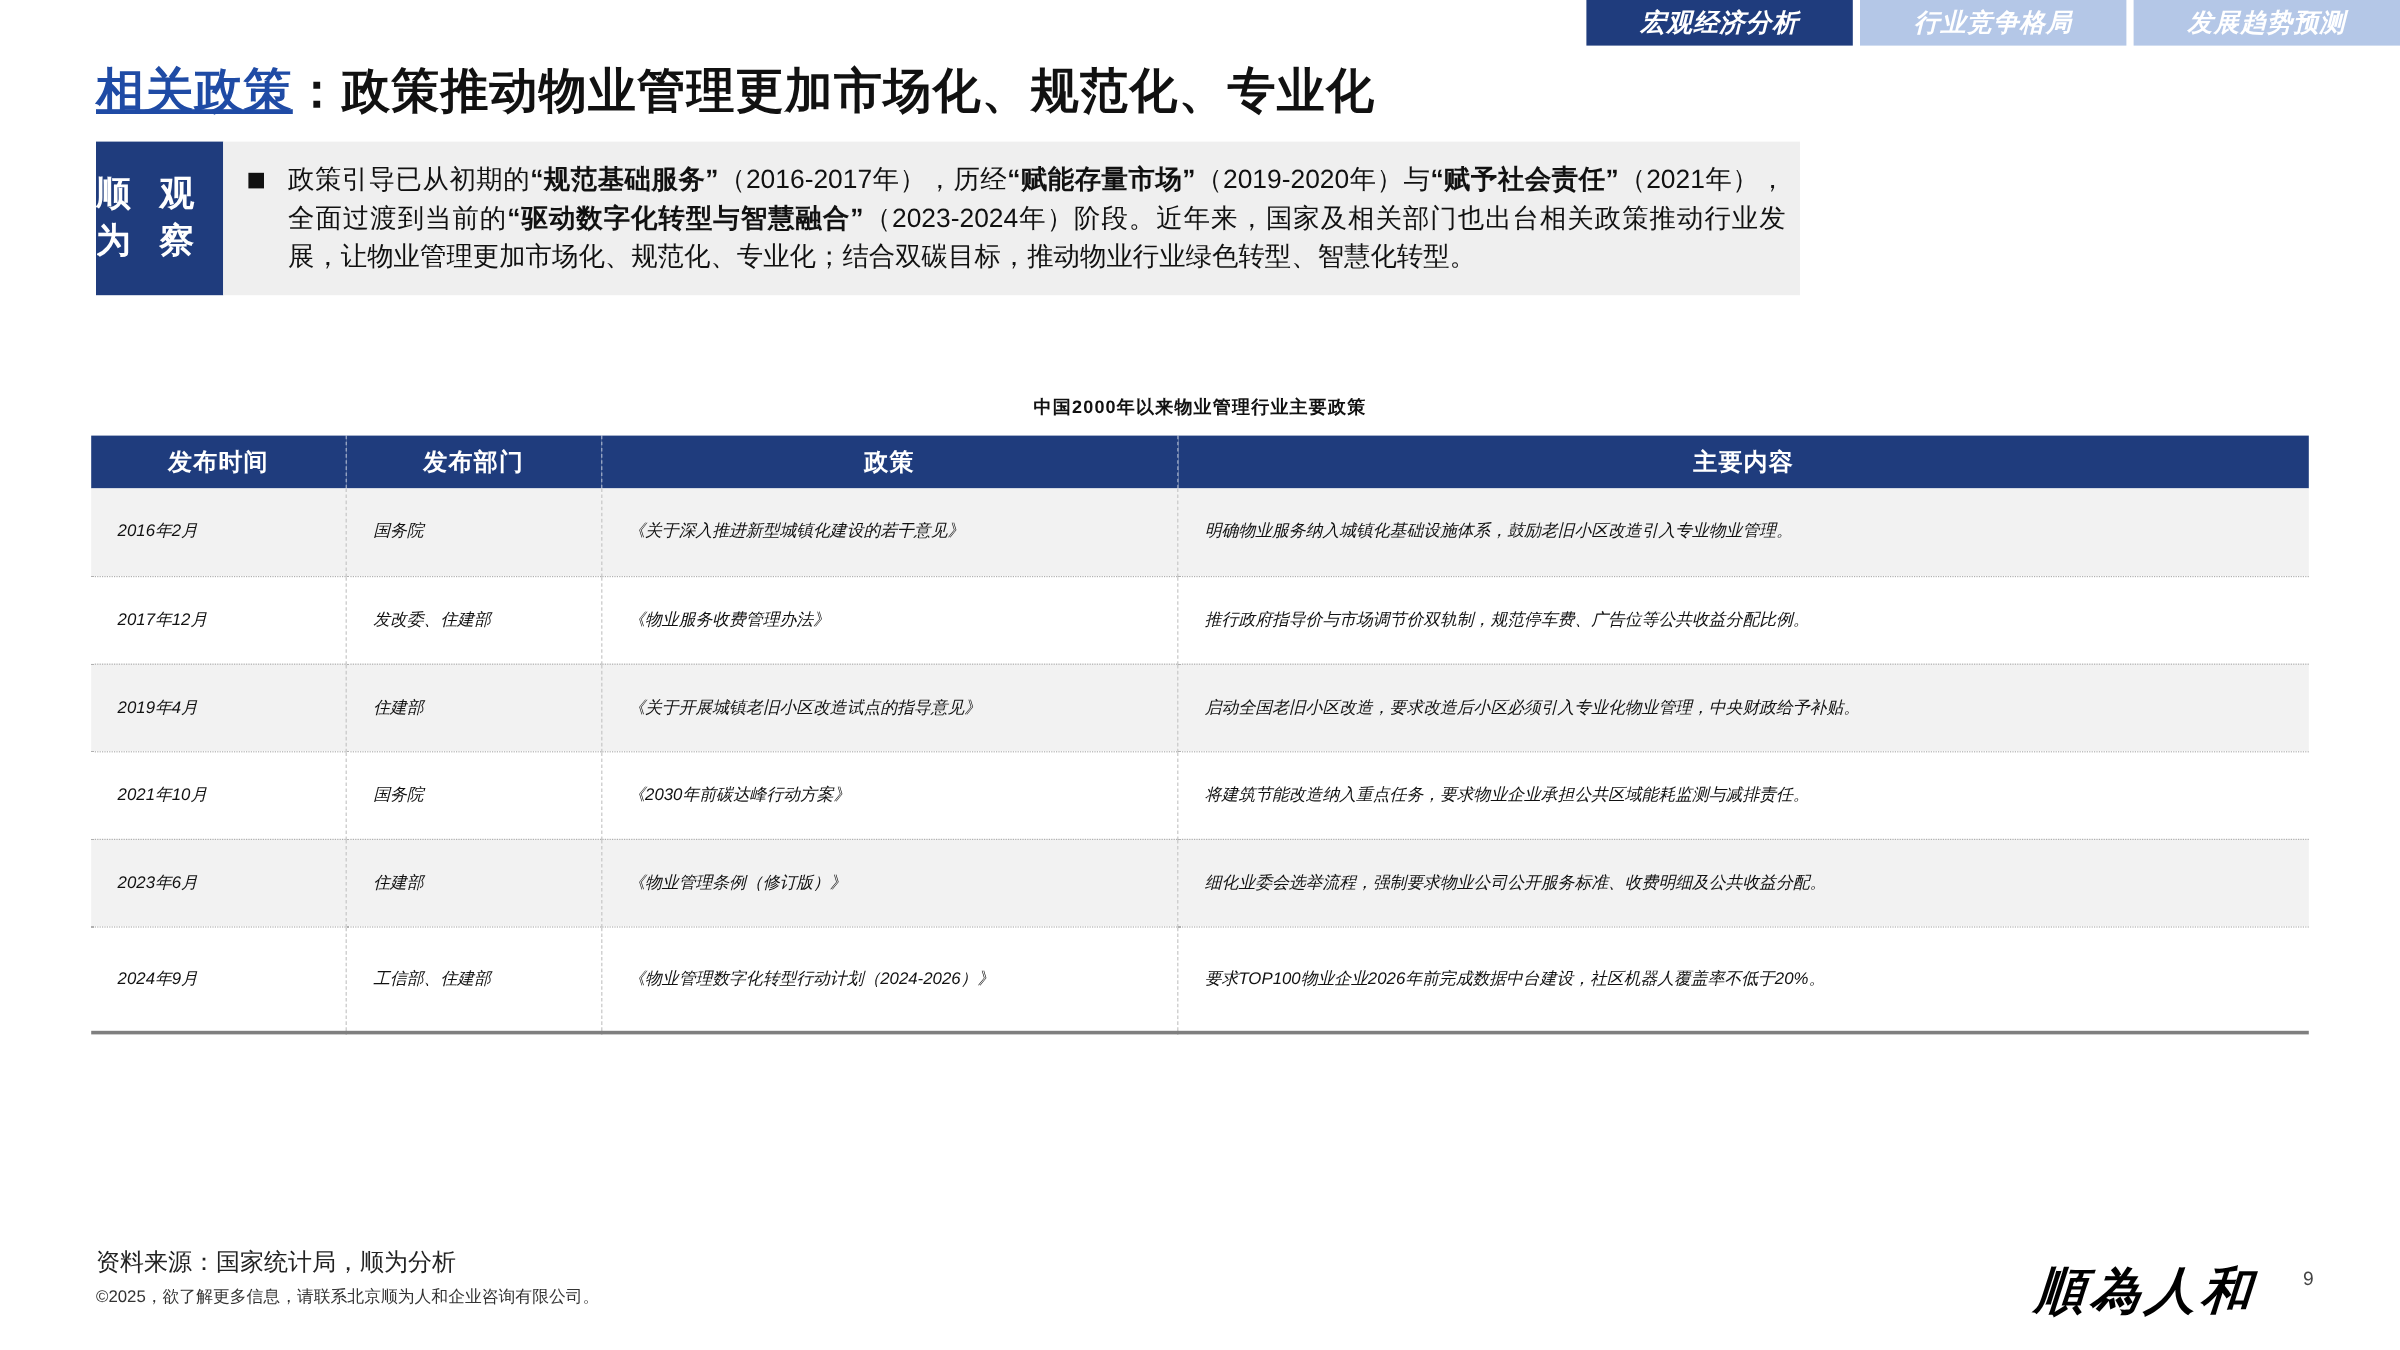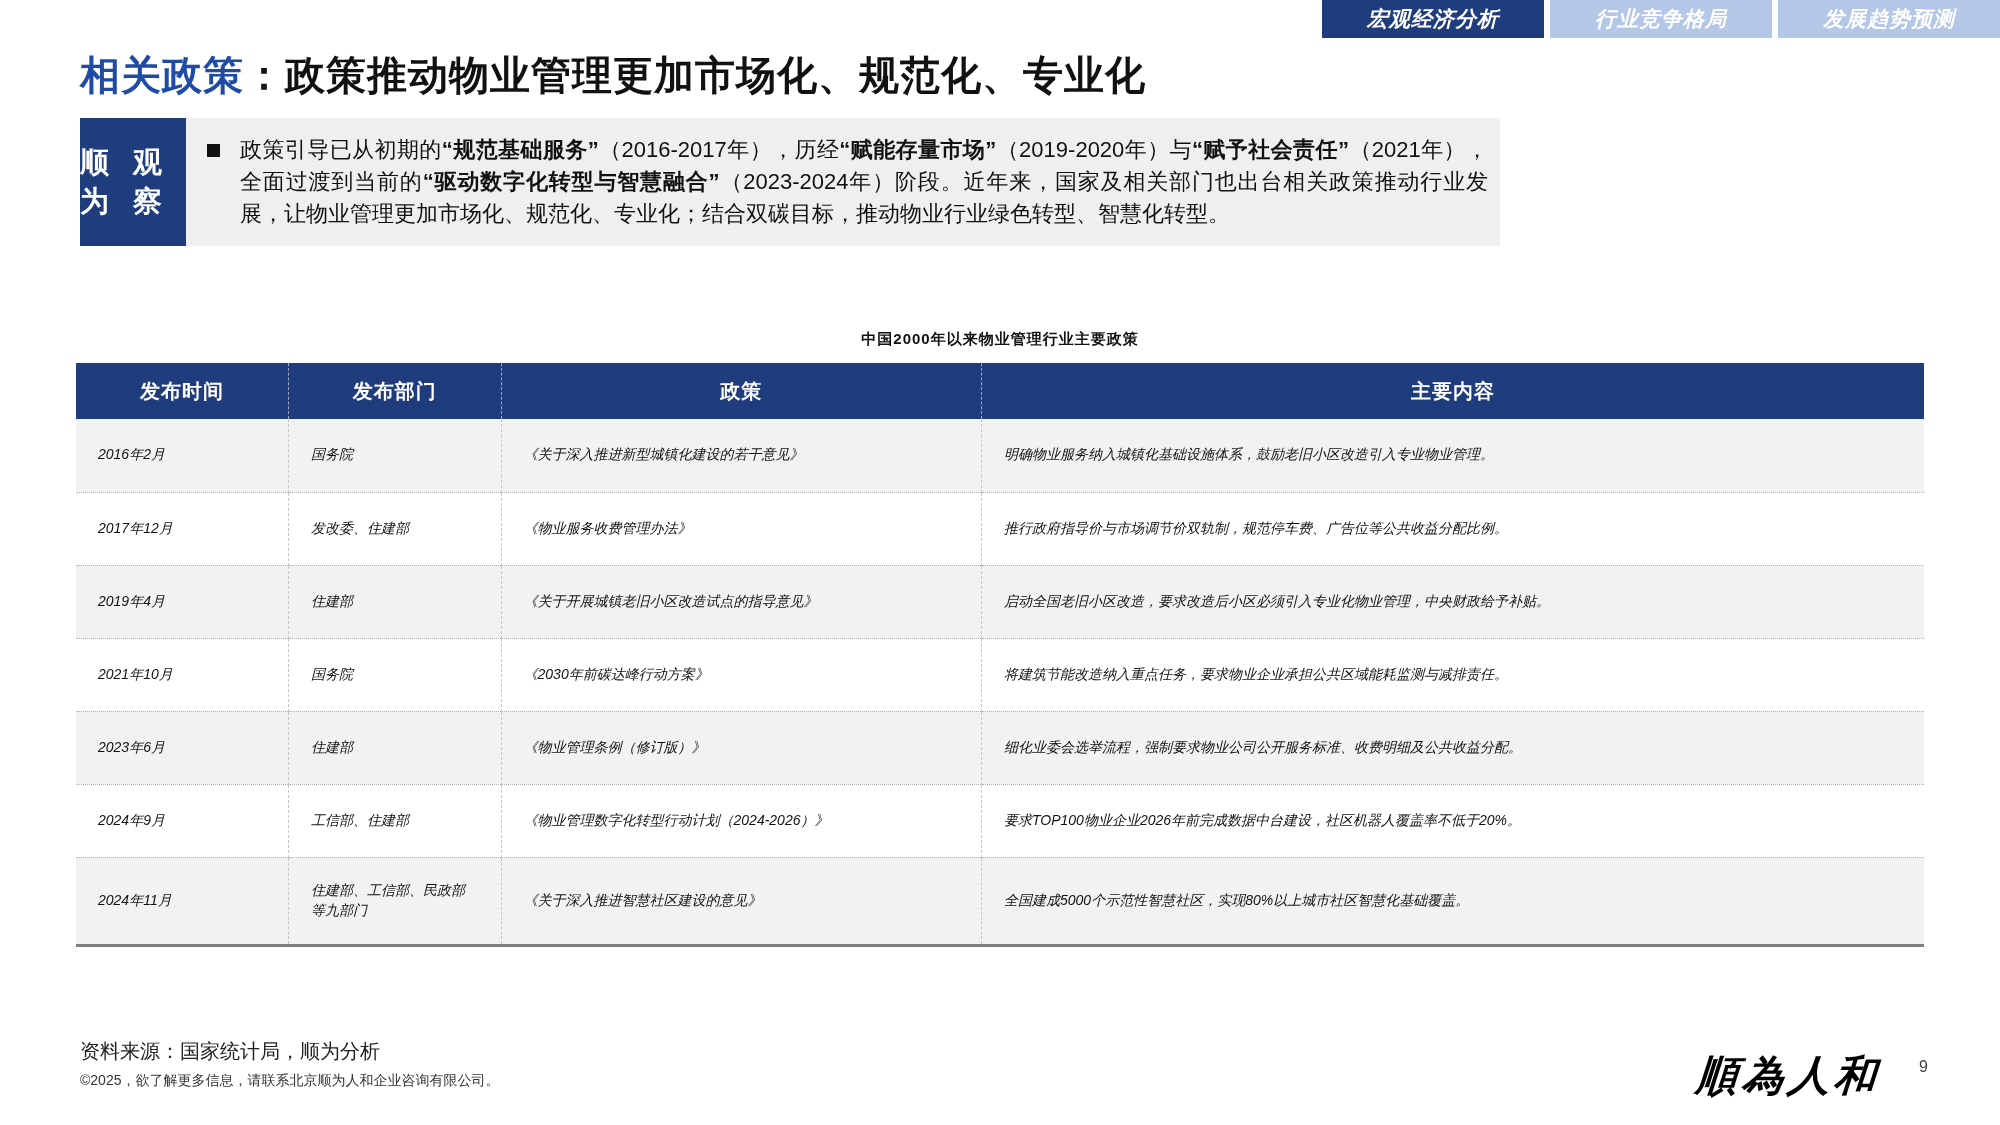--- a/index.html
+++ b/index.html
@@ -27,21 +27,21 @@
     font-style: italic;
   }
   .tab.active { background: var(--navy); }
 
   
   .slide-title {
     position: absolute; left: 80px; top: 48px;
     font-size: 40px; font-weight: bold; color: #111111;
     letter-spacing: 1px; white-space: nowrap;
   }
-  .slide-title .hl { color: var(--title-blue); }
+  .slide-title .hl { color: var(--title-blue); text-decoration: underline; }
 
   
   .callout {
     position: absolute; left: 80px; top: 118px;
     width: 1420px; min-height: 120px;
     display: flex; align-items: stretch;
   }
   .callout-label {
     flex: 0 0 106px;
     background: var(--navy);
@@ -83,21 +83,21 @@
     width: 100%; border-collapse: collapse; table-layout: fixed;
     border-bottom: 3px solid #7f7f7f;
   }
   table.policy col.c1 { width: 11.5%; }
   table.policy col.c2 { width: 11.5%; }
   table.policy col.c3 { width: 26%; }
   table.policy col.c4 { width: 51%; }
   table.policy th {
     background: var(--navy); color: #fff;
     font-size: 20px; font-weight: bold;
-    height: 56px; text-align: center;
+    height: 44px; text-align: center;
     border-right: 1px dashed rgba(255,255,255,0.55);
     letter-spacing: 1px;
   }
   table.policy th:last-child { border-right: none; }
   table.policy td {
     font-size: 14px; text-align: left; vertical-align: middle;
     height: 73px; padding: 8px 22px; color: #111;
     border-right: 1px dashed #c6c6c6;
     border-top: 1px dotted #b0b0b0;
     line-height: 1.4;
@@ -209,26 +209,20 @@
           <td>住建部</td>
           <td>《物业管理条例（修订版）》</td>
           <td>细化业委会选举流程，强制要求物业公司公开服务标准、收费明细及公共收益分配。</td>
         </tr>
         <tr>
           <td>2024年9月</td>
           <td>工信部、住建部</td>
           <td>《物业管理数字化转型行动计划（2024-2026）》</td>
           <td>要求TOP100物业企业2026年前完成数据中台建设，社区机器人覆盖率不低于20%。</td>
         </tr>
-        <tr>
-          <td>2024年11月</td>
-          <td>住建部、工信部、民政部等九部门</td>
-          <td>《关于深入推进智慧社区建设的意见》</td>
-          <td>全国建成5000个示范性智慧社区，实现80%以上城市社区智慧化基础覆盖。</td>
-        </tr>
       </tbody>
   </table>
 </div>
 
 <div class="source-note">资料来源：国家统计局，顺为分析</div>
 <div class="copyright">©2025，欲了解更多信息，请联系北京顺为人和企业咨询有限公司。</div>
 <div class="brand-logo">順為人和</div>
 <div class="page-number">9</div>
 
 </body></html>

